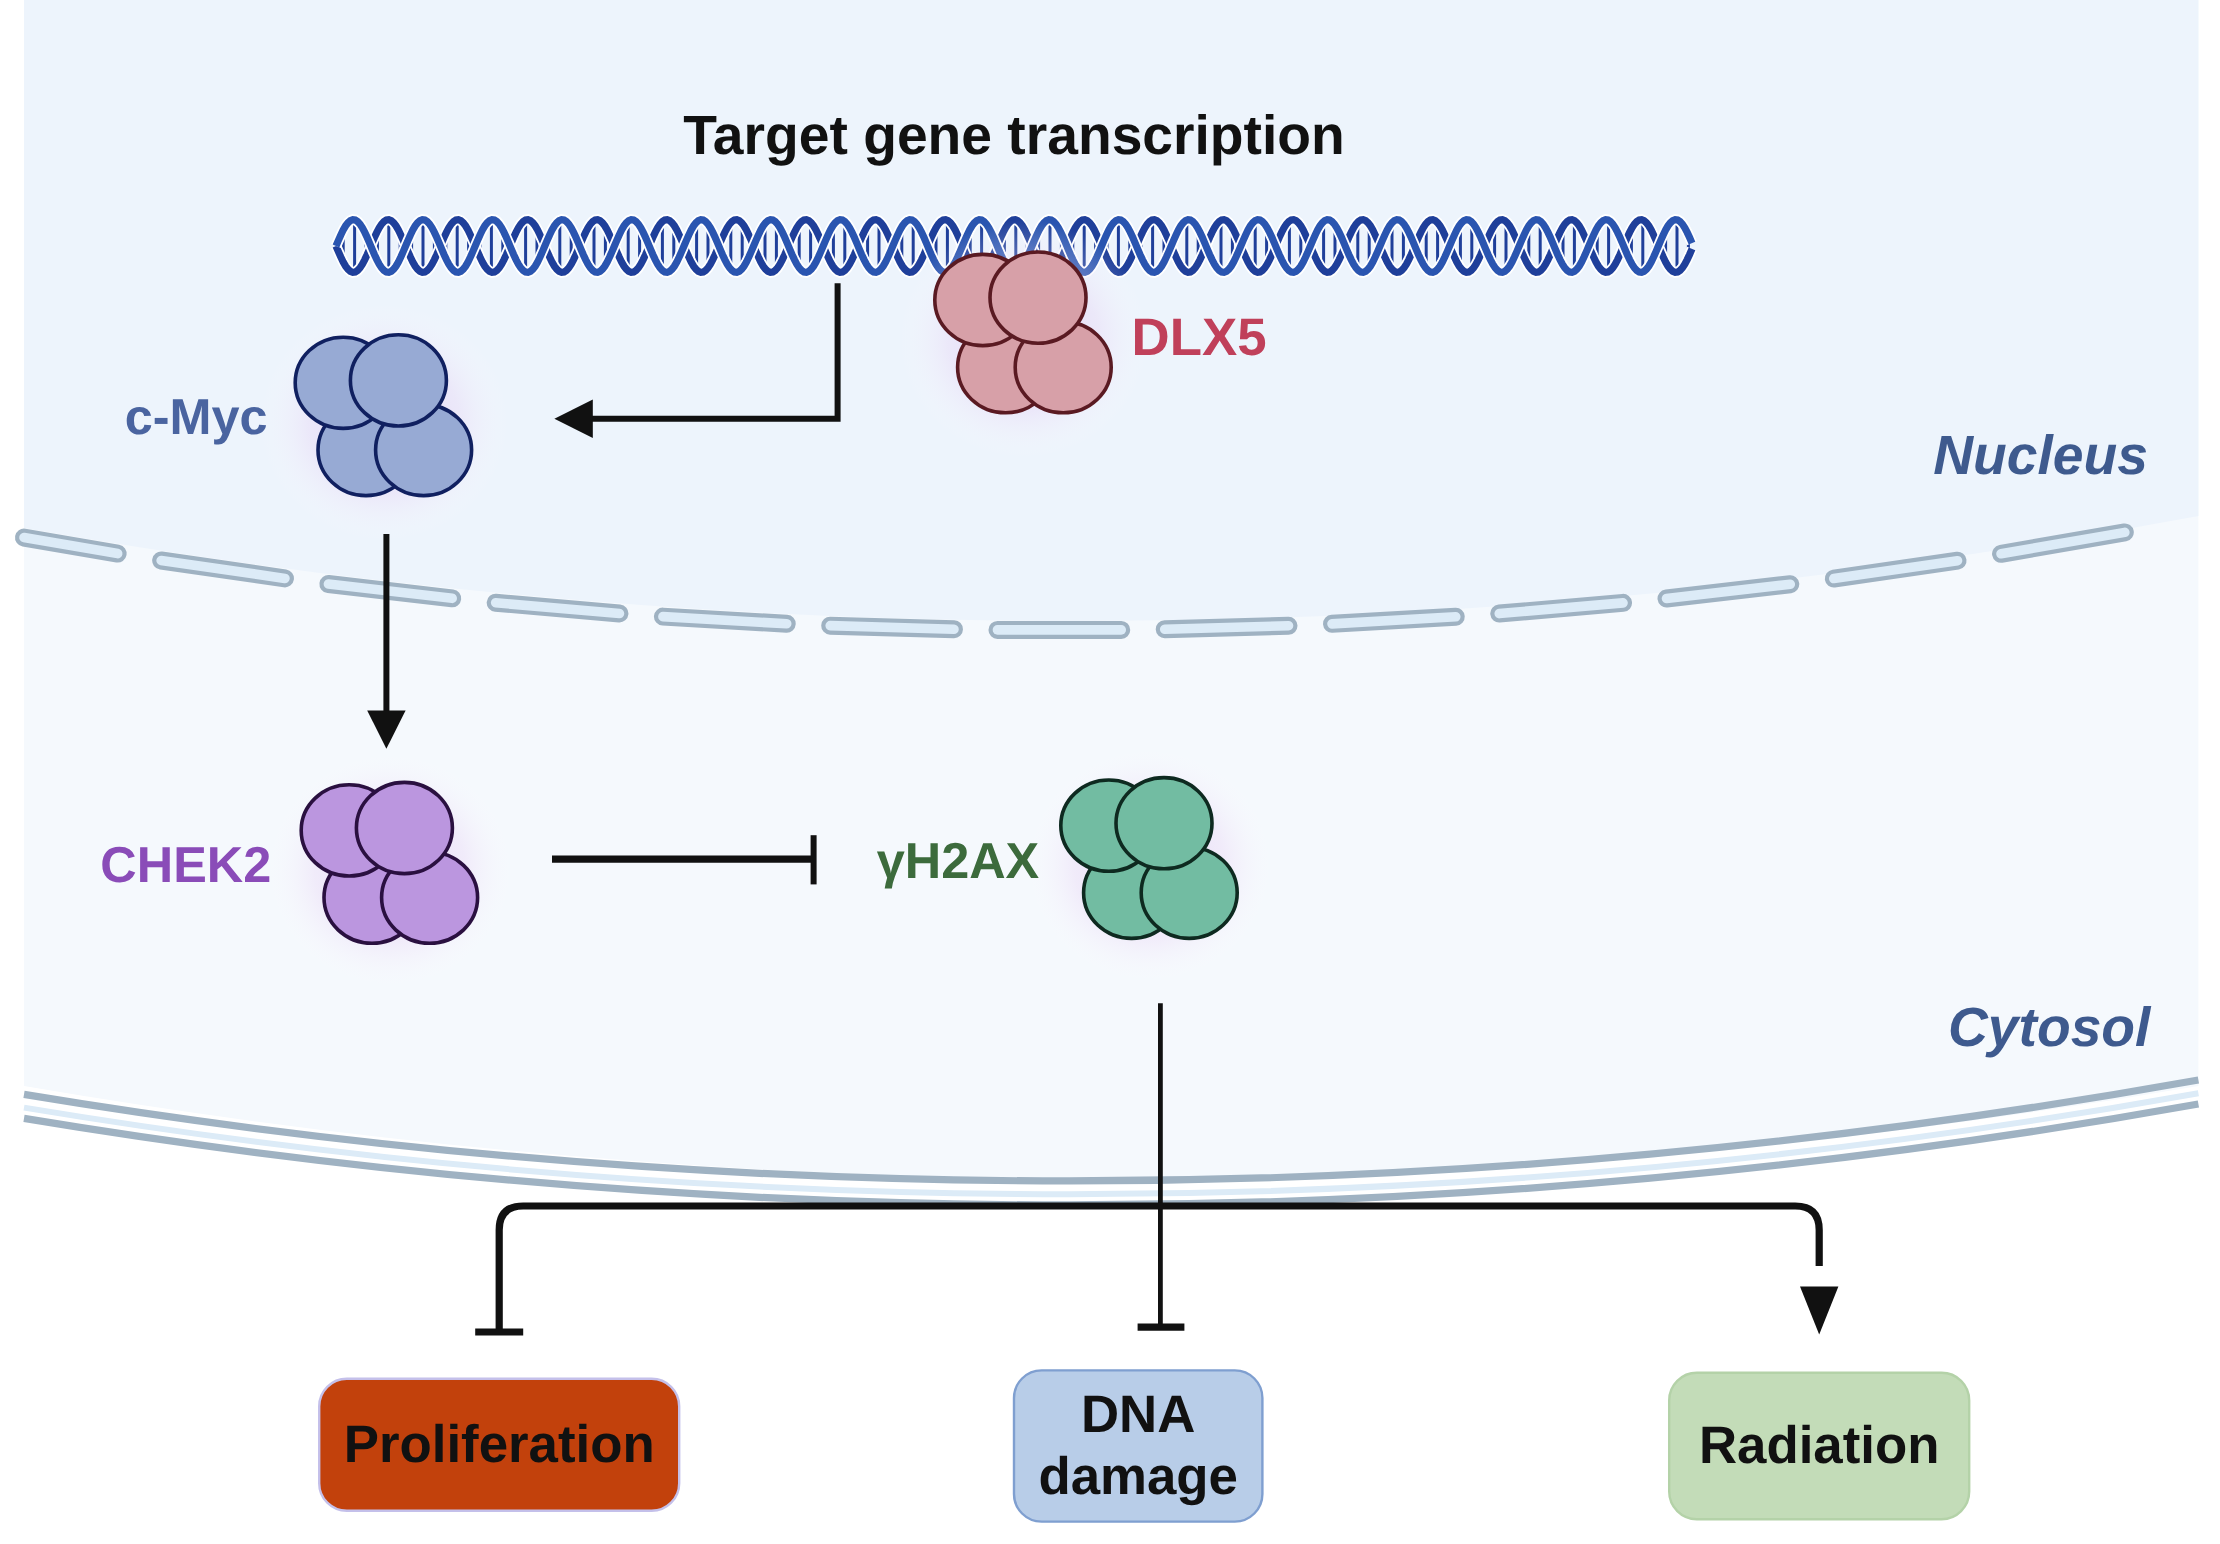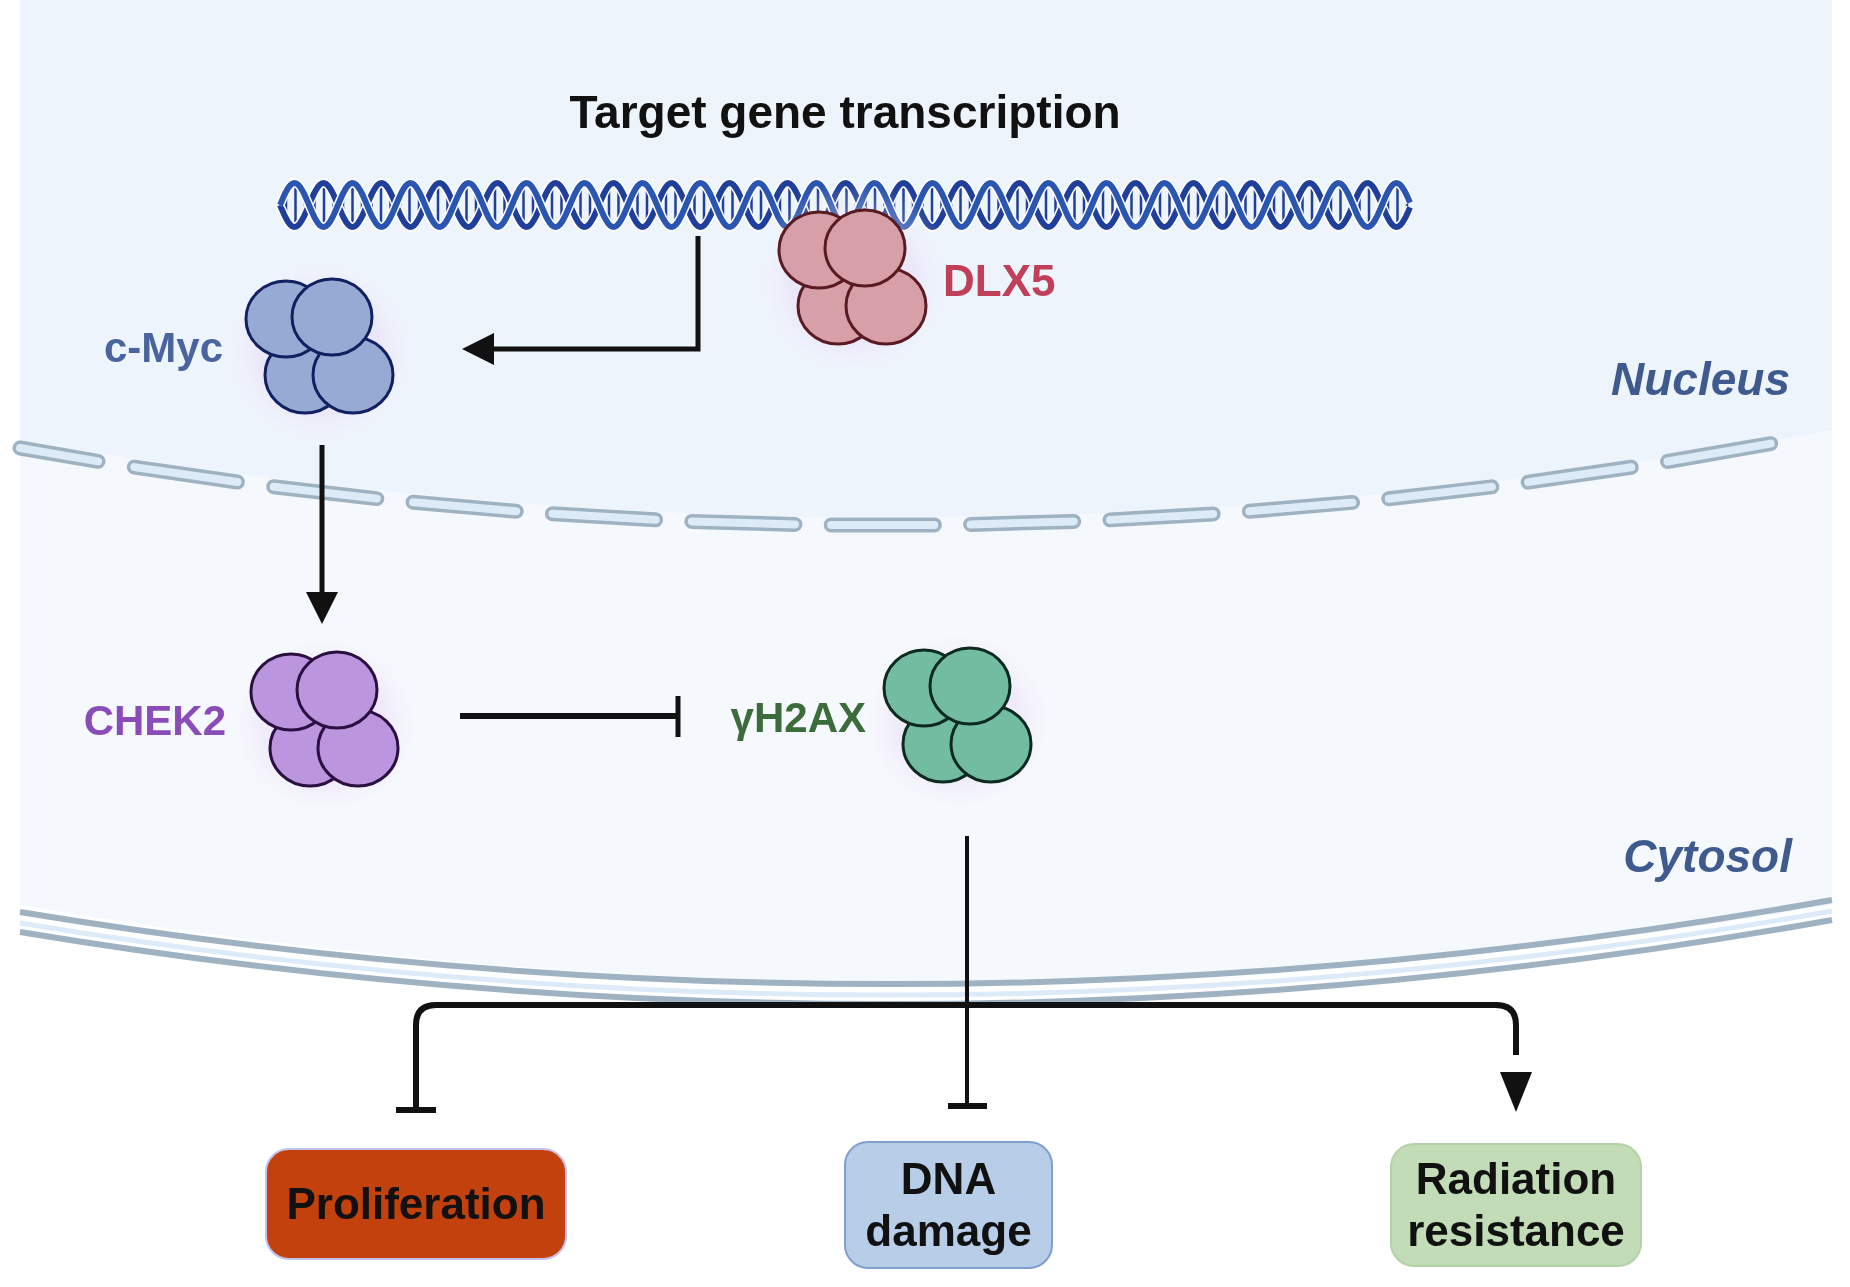--- a/index.html
+++ b/index.html
@@ -245,14 +245,13 @@
 
 <div class="outcome" style="left:265px;top:1148px;width:302px;height:112px;background:#c2410c;border:2px solid #c4c0ea;">
   <span>Proliferation</span>
 </div>
 <div class="outcome" style="left:844px;top:1141px;width:209px;height:128px;background:#b8cde8;border:2px solid #7f9fd0;flex-direction:column;">
   <span>DNA</span>
   <span>damage</span>
 </div>
 <div class="outcome" style="left:1390px;top:1143px;width:252px;height:124px;background:#c3dcb8;border:2px solid #b4d2a8;flex-direction:column;">
   <span>Radiation</span>
-  <span>resistance</span>
 </div>
 
 </body></html>

